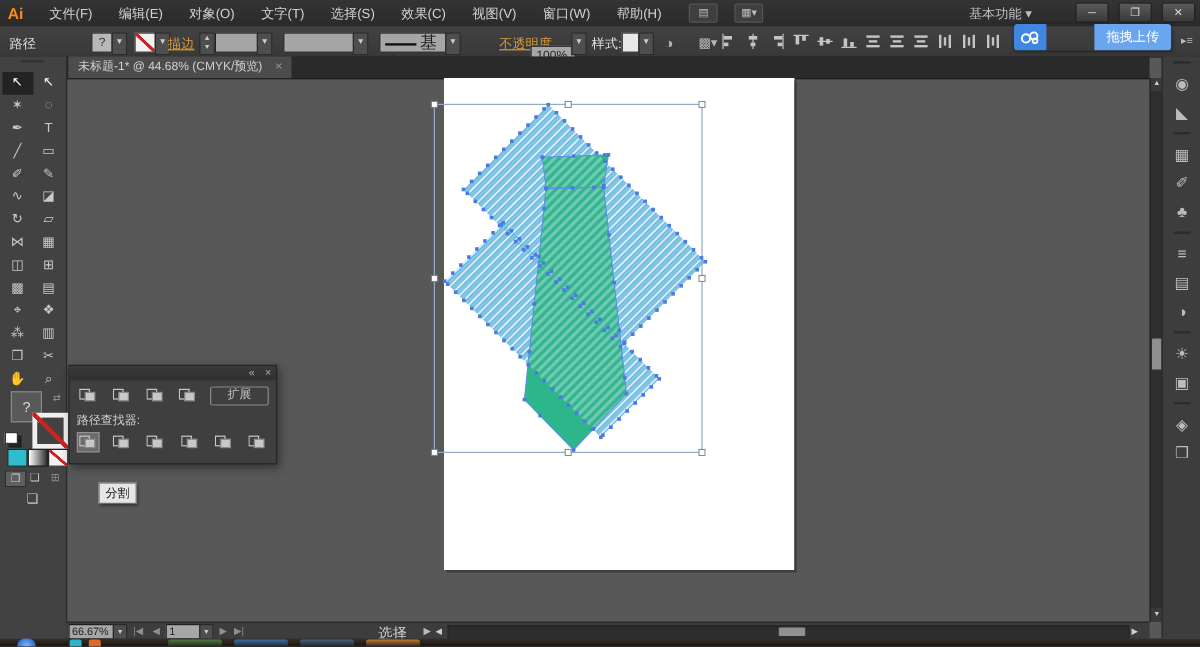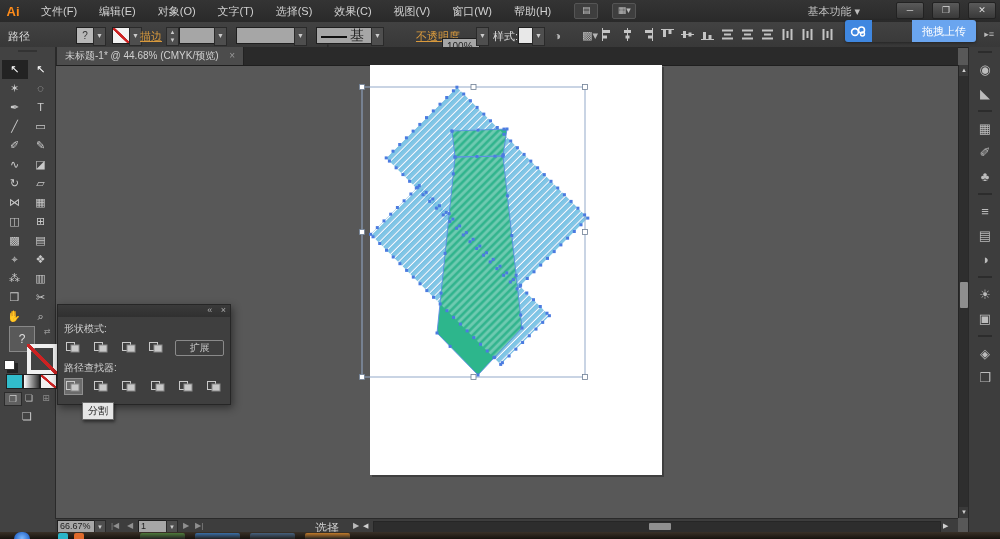--- a/index.html
+++ b/index.html
@@ -470,21 +470,20 @@
       <div class="dock-ic">◈</div>
       <div class="dock-ic">❒</div>
     </div>
 
   <div class="abs panel">
     <div class="panel-head">
       <span>«</span>
       <span style="margin-left:6px;">×</span>
     </div>
     <div class="panel-body">
-      <div class="panel-lbl">形状模式:</div>
       <div class="btnrow" id="shape-modes-row">
           <div class="pficon">
             <svg width="15" height="13">
               <rect x="0.5" y="1.5" width="8" height="8" fill="none" stroke="#c8c8c8"></rect>
               <rect x="5" y="4" width="8" height="7" fill="#c8c8c8" stroke="#8a8a8a"></rect>
             </svg>
           </div>
           <div class="pficon">
             <svg width="15" height="13">
               <rect x="0.5" y="1.5" width="8" height="8" fill="none" stroke="#c8c8c8"></rect>

